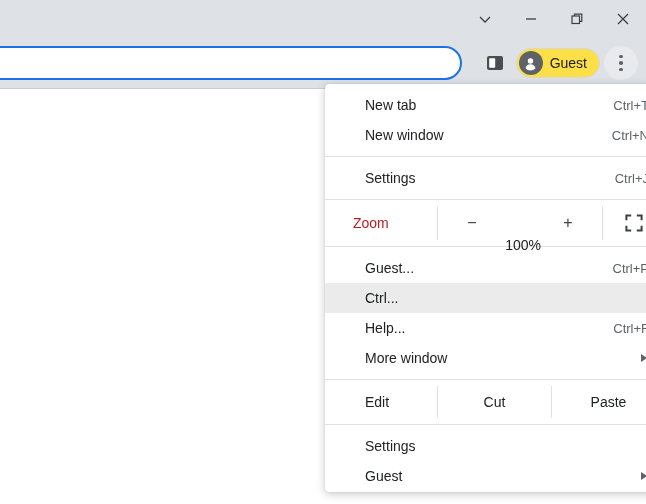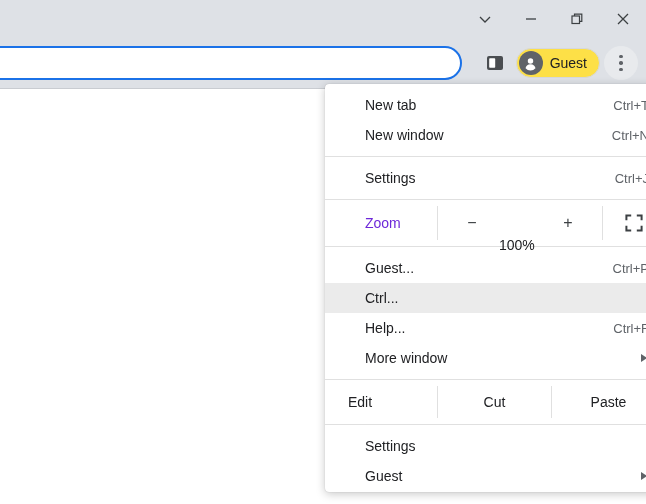--- a/index.html
+++ b/index.html
@@ -106,41 +106,41 @@
   .msep {
     height:1px; background:#e0e0e0; margin:6px 0;
   }
 
   
   .zoomrow {
     display:flex; align-items:stretch; height:34px;
   }
   .zoom-label {
     flex:0 0 112px; display:flex; align-items:center;
-    padding-left:40px; font-size:14px; color:#6d28d9;
+    padding-left:28px; font-size:14px; color:#b91c1c;
   }
   .zoom-ctrls {
     flex:1 1 auto; display:flex; align-items:center; justify-content:center;
     gap:18px;
     border-left:1px solid #e0e0e0; border-right:1px solid #e0e0e0;
   }
   .zbtn {
     font-size:16px; color:#3c4043; width:18px; text-align:center;
     cursor:default;
   }
-  .zlevel { font-size:14px; color:#202124; min-width:42px; text-align:left;margin-top:44px; }
+  .zlevel { font-size:14px; color:#202124; min-width:42px; text-align:right;margin-top:44px; }
   .zoom-full {
     flex:0 0 62px; display:flex; align-items:center; justify-content:center;
   }
 
   
   .editrow { display:flex; align-items:stretch; height:32px; }
   .edit-label {
     flex:0 0 112px; display:flex; align-items:center;
-    padding-left:23px; font-size:14px; color:#202124;
+    padding-left:40px; font-size:14px; color:#202124;
   }
   .edit-btn {
     flex:1 1 0; display:flex; align-items:center; justify-content:center;
     font-size:14px; color:#202124;
     border-left:1px solid #e0e0e0;
     cursor:default;
   }
 </style>
 </head>
 <body>

